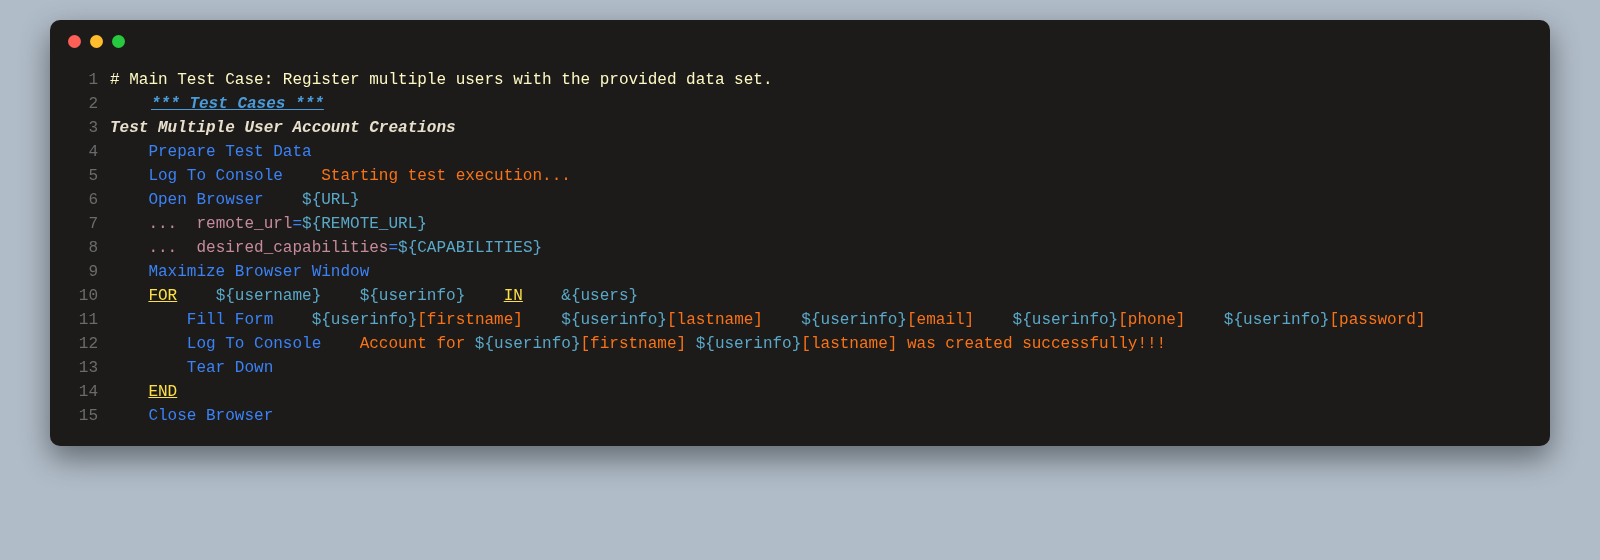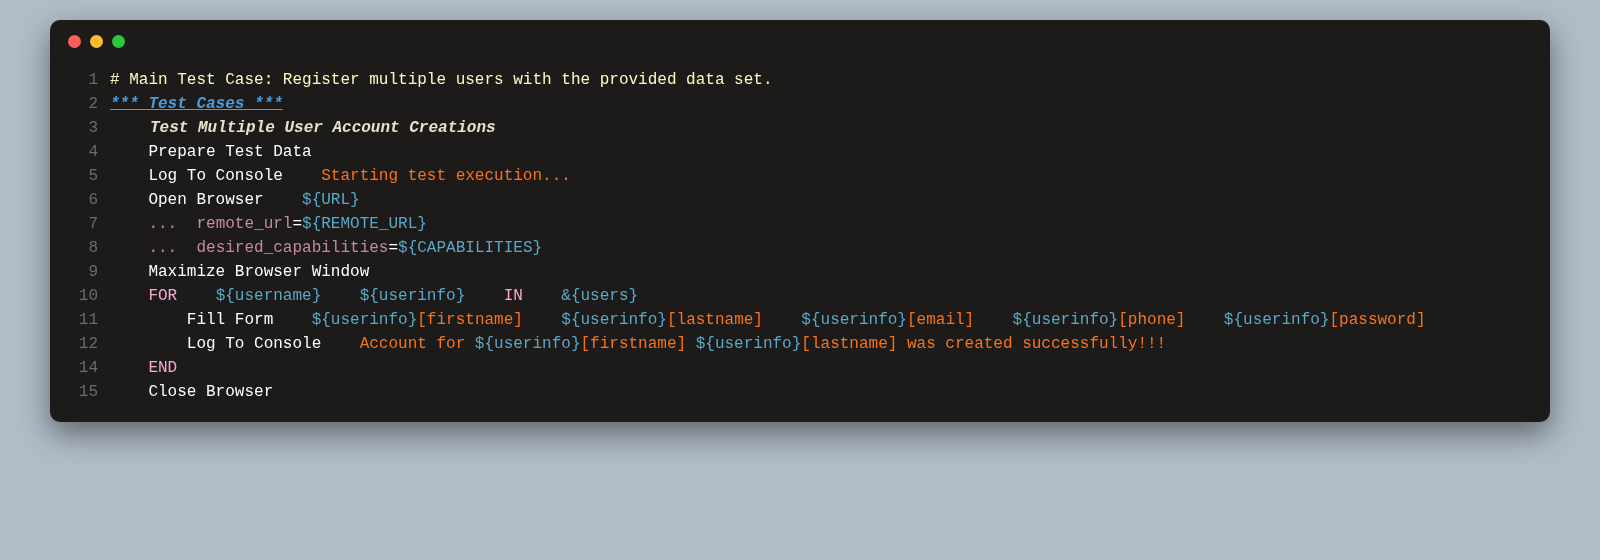--- a/index.html
+++ b/index.html
@@ -51,28 +51,28 @@
     color: #6b6b6b;
     padding-right: 12px;
     flex-shrink: 0;
     user-select: none;
   }
   .content {
     flex: 1;
     overflow: hidden;
   }
   
-  .c-default { color: #ffffff; }
+  .c-default { color: #3b82f6; }
   .c-comment { color: #fef9c3; }
-  .c-section { color: #4b9bd8; font-weight: bold; font-style: italic; text-decoration: underline; }
-  .c-testname { color: #e8e0cd; font-weight: bold; font-style: italic; margin-left: 40px; }
+  .c-section { color: #4b9bd8; font-weight: bold; font-style: italic; text-decoration: underline; margin-left: 41px; }
+  .c-testname { color: #e8e0cd; font-weight: bold; font-style: italic; }
   .c-msg { color: #f97316; }
   .c-var { color: #5aa8c8; }
   .c-key { color: #c68a9e; }
-  .c-kw { color: #f9a8d4; }
+  .c-kw { color: #fde047; text-decoration: underline; }
   .c-dots { color: #c68a9e; }
 </style>
 </head>
 <body>
 
 <div class="window">
   <div class="titlebar">
     <div class="dot red"></div>
     <div class="dot yellow"></div>
     <div class="dot green"></div>
@@ -83,16 +83,17 @@
       <div class="line"><div class="gutter">3</div><div class="content"><span class="c-testname">Test Multiple User Account Creations</span></div></div>
       <div class="line"><div class="gutter">4</div><div class="content"><span class="c-default">    Prepare Test Data</span></div></div>
       <div class="line"><div class="gutter">5</div><div class="content"><span class="c-default">    Log To Console    </span><span class="c-msg">Starting test execution...</span></div></div>
       <div class="line"><div class="gutter">6</div><div class="content"><span class="c-default">    Open Browser    </span><span class="c-var">${URL}</span></div></div>
       <div class="line"><div class="gutter">7</div><div class="content"><span class="c-default">    </span><span class="c-dots">...</span><span class="c-default">  </span><span class="c-key">remote_url</span><span class="c-default">=</span><span class="c-var">${REMOTE_URL}</span></div></div>
       <div class="line"><div class="gutter">8</div><div class="content"><span class="c-default">    </span><span class="c-dots">...</span><span class="c-default">  </span><span class="c-key">desired_capabilities</span><span class="c-default">=</span><span class="c-var">${CAPABILITIES}</span></div></div>
       <div class="line"><div class="gutter">9</div><div class="content"><span class="c-default">    Maximize Browser Window</span></div></div>
       <div class="line"><div class="gutter">10</div><div class="content"><span class="c-default">    </span><span class="c-kw">FOR</span><span class="c-default">    </span><span class="c-var">${username}</span><span class="c-default">    </span><span class="c-var">${userinfo}</span><span class="c-default">    </span><span class="c-kw">IN</span><span class="c-default">    </span><span class="c-var">&amp;{users}</span></div></div>
       <div class="line"><div class="gutter">11</div><div class="content"><span class="c-default">        Fill Form    </span><span class="c-var">${userinfo}</span><span class="c-msg">[firstname]</span><span class="c-default">    </span><span class="c-var">${userinfo}</span><span class="c-msg">[lastname]</span><span class="c-default">    </span><span class="c-var">${userinfo}</span><span class="c-msg">[email]</span><span class="c-default">    </span><span class="c-var">${userinfo}</span><span class="c-msg">[phone]</span><span class="c-default">    </span><span class="c-var">${userinfo}</span><span class="c-msg">[password]</span></div></div>
       <div class="line"><div class="gutter">12</div><div class="content"><span class="c-default">        Log To Console    </span><span class="c-msg">Account for </span><span class="c-var">${userinfo}</span><span class="c-msg">[firstname] </span><span class="c-var">${userinfo}</span><span class="c-msg">[lastname] was created successfully!!!</span></div></div>
+      <div class="line"><div class="gutter">13</div><div class="content"><span class="c-default">        Tear Down</span></div></div>
       <div class="line"><div class="gutter">14</div><div class="content"><span class="c-default">    </span><span class="c-kw">END</span></div></div>
       <div class="line"><div class="gutter">15</div><div class="content"><span class="c-default">    Close Browser</span></div></div>
     </div>
 </div>
 
 </body></html>

